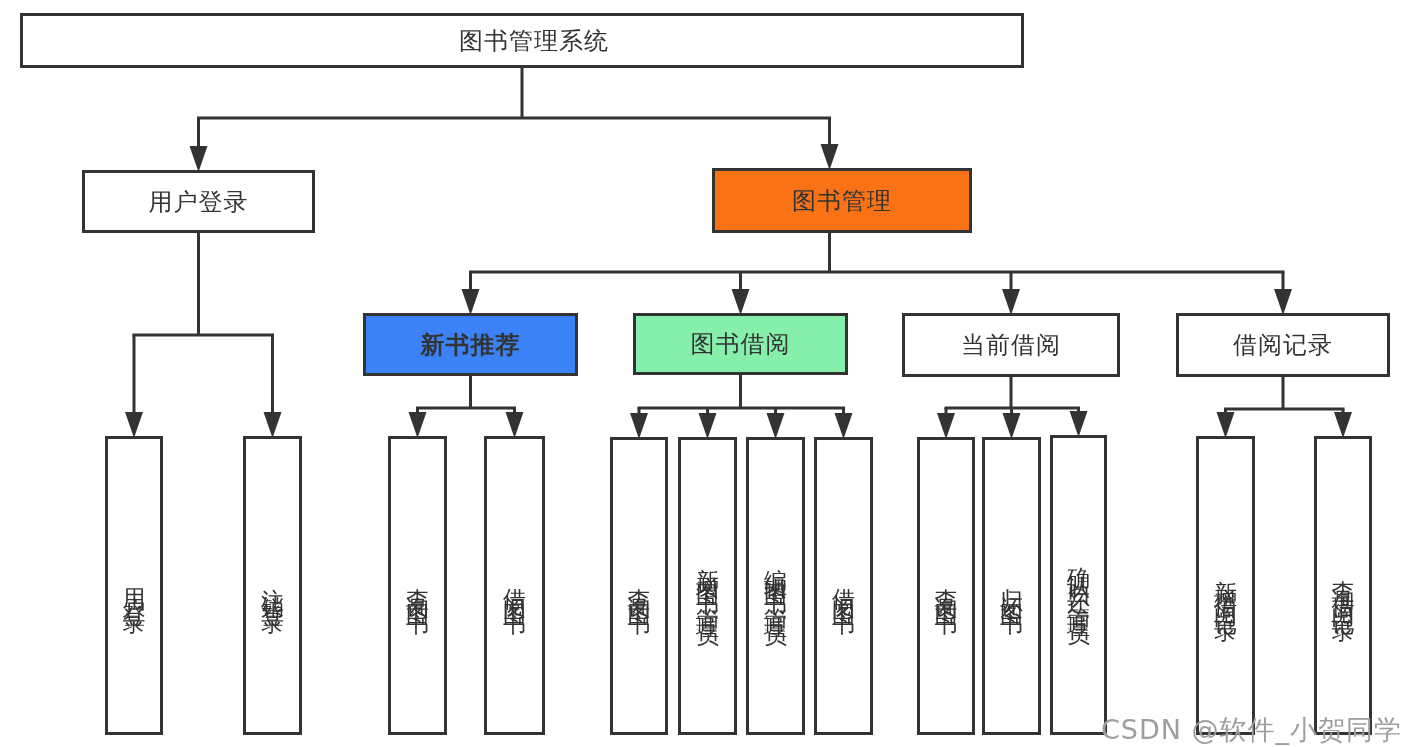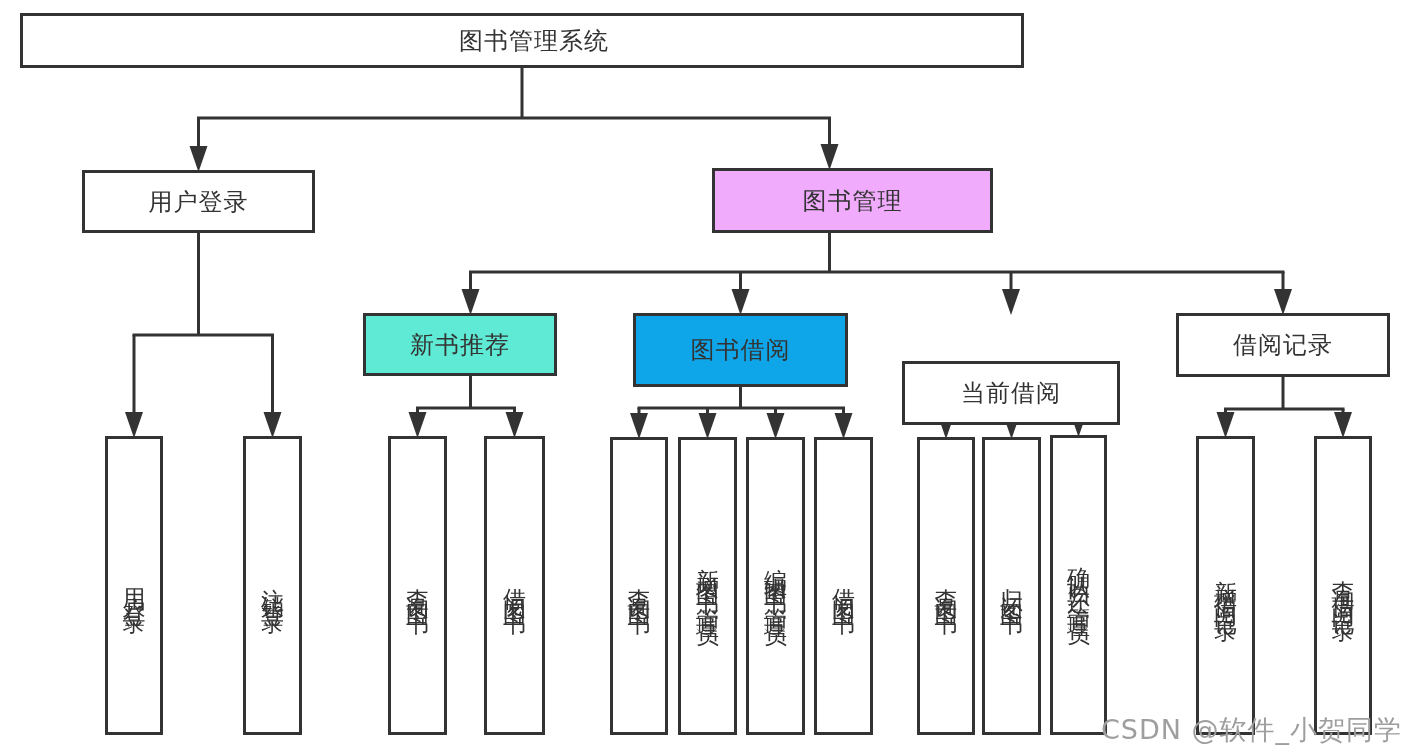--- a/index.html
+++ b/index.html
@@ -102,36 +102,36 @@
       <line x1="1343" y1="409" x2="1343" y2="414" stroke="#333333" stroke-width="3"></line>
       <polygon points="1334,412 1352,412 1343,438" fill="#333333"></polygon>
     </svg>
 
   <div class="node h" style="left: 20px; top: 13px; width: 1004px; height: 55px; border-color: rgb(51, 51, 51); background: rgb(255, 255, 255); padding-left: 24px;">
       <span>图书管理系统</span>
     </div>
     <div class="node h" style="left: 82px; top: 170px; width: 233px; height: 63px; border-color: rgb(51, 51, 51); background: rgb(255, 255, 255);">
       <span>用户登录</span>
     </div>
-    <div class="node h" style="left: 712px; top: 168px; width: 281px; height: 65px; border-color: rgb(51, 51, 51); background: #f0abfc;">
+    <div class="node h" style="left: 712px; top: 168px; width: 260px; height: 65px; border-color: rgb(51, 51, 51); background: #f97316;">
       <span>图书管理</span>
     </div>
     <div class="node v" style="left: 105px; top: 436px; width: 58px; height: 299px; border-color: rgb(51, 51, 51); background: rgb(255, 255, 255);">
       <span>用户登录</span>
     </div>
     <div class="node v" style="left: 243px; top: 436px; width: 59px; height: 299px; border-color: rgb(51, 51, 51); background: rgb(255, 255, 255);">
       <span>注销登录</span>
     </div>
-    <div class="node h" style="left: 363px; top: 313px; width: 194px; height: 63px; border-color: rgb(51, 51, 51); background: #5eead4;">
+    <div class="node h" style="left: 363px; top: 313px; width: 215px; height: 63px; border-color: rgb(51, 51, 51); background: #3b82f6; font-weight: bold;">
       <span>新书推荐</span>
     </div>
-    <div class="node h" style="left: 633px; top: 313px; width: 215px; height: 74px; border-color: rgb(51, 51, 51); background: #0ea5e9;">
+    <div class="node h" style="left: 633px; top: 313px; width: 215px; height: 62px; border-color: rgb(51, 51, 51); background: #86efac;">
       <span>图书借阅</span>
     </div>
-    <div class="node h" style="left: 902px; top: 313px; width: 218px; height: 64px; border-color: rgb(51, 51, 51); background: rgb(255, 255, 255); margin-top: 48px;">
+    <div class="node h" style="left: 902px; top: 313px; width: 218px; height: 64px; border-color: rgb(51, 51, 51); background: rgb(255, 255, 255);">
       <span>当前借阅</span>
     </div>
     <div class="node h" style="left: 1176px; top: 313px; width: 214px; height: 64px; border-color: rgb(51, 51, 51); background: rgb(255, 255, 255);">
       <span>借阅记录</span>
     </div>
     <div class="node v" style="left: 388px; top: 436px; width: 59px; height: 299px; border-color: rgb(51, 51, 51); background: rgb(255, 255, 255);">
       <span>查询图书</span>
     </div>
     <div class="node v" style="left: 484px; top: 436px; width: 61px; height: 299px; border-color: rgb(51, 51, 51); background: rgb(255, 255, 255);">
       <span>借阅图书</span>

